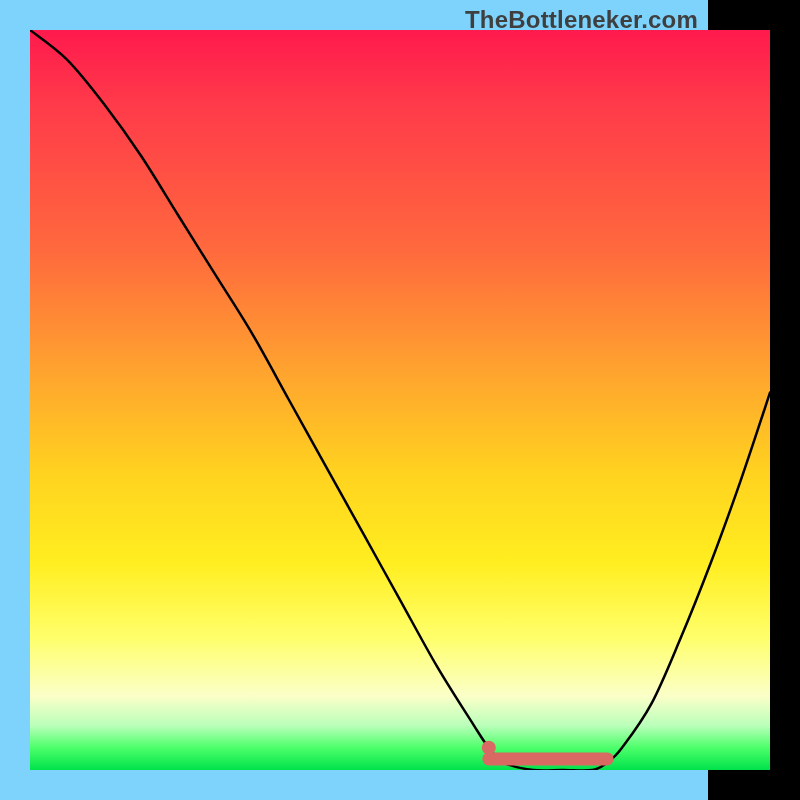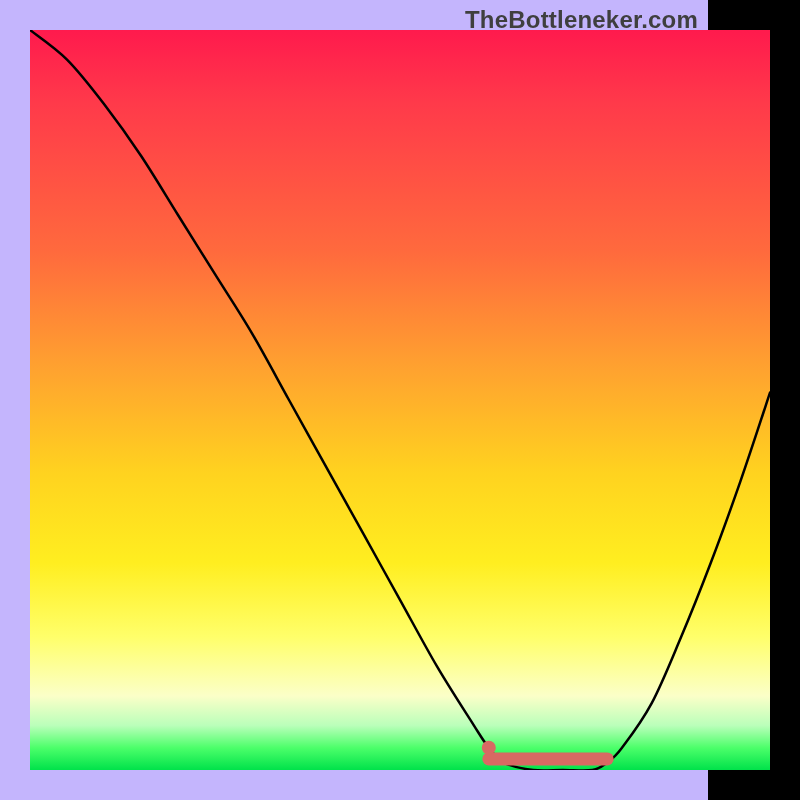--- a/index.html
+++ b/index.html
@@ -8,21 +8,21 @@
     width: 800px;
     height: 800px;
     background: #000;
     overflow: hidden;
     font-family: Arial, Helvetica, sans-serif;
   }
   .stage {
     position: relative;
     width: 708px;
     height: 800px;
-    background: #c4b5fd;
+    background: #7dd3fc;
   }
   .watermark {
     position: absolute;
     top: 6px;
     right: 10px;
     color: #3f3f3f;
     font-size: 24px;
     font-weight: bold;
     letter-spacing: 0.2px;
     z-index: 5;

